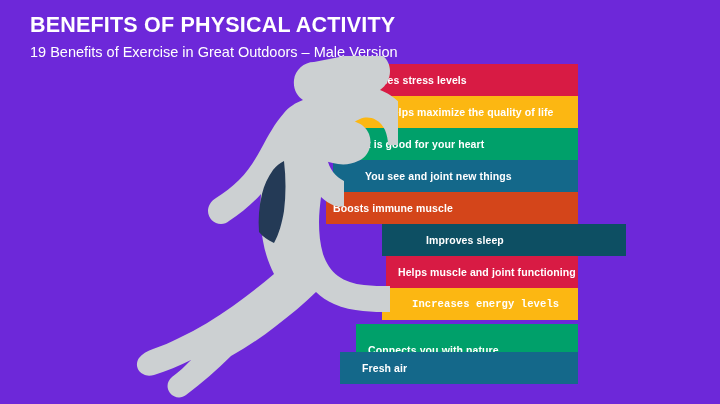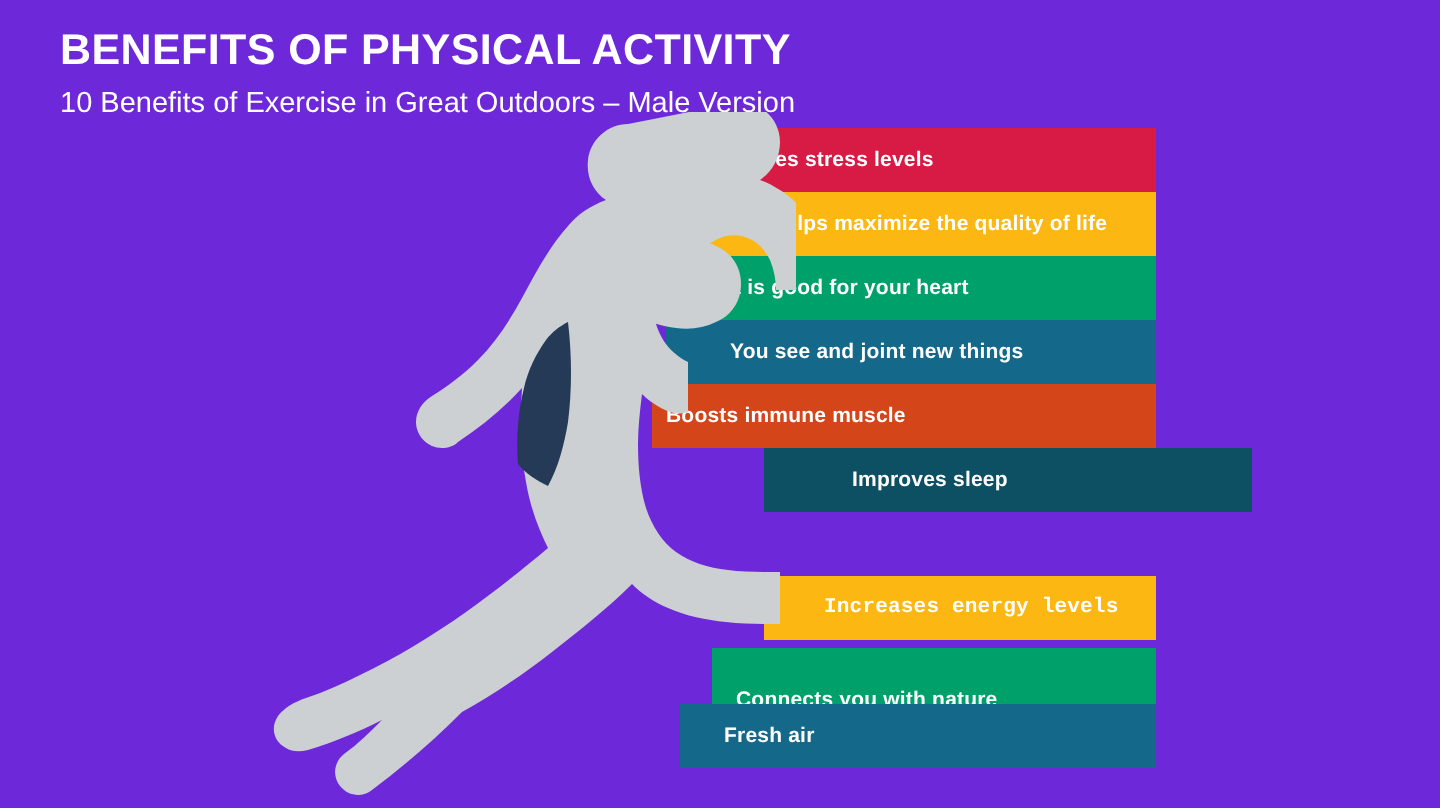--- a/index.html
+++ b/index.html
@@ -63,41 +63,44 @@
     letter-spacing:0.1px;
   }
 </style>
 </head>
 <body>
 
 <div id="slide">
 
   <div id="header">
     <div id="title">BENEFITS OF PHYSICAL ACTIVITY</div>
-    <div id="subtitle">10 Benefits of Exercise in Great Outdoors – Male Version</div>
+    <div id="subtitle">19 Benefits of Exercise in Great Outdoors – Male Version</div>
   </div>
 
   <div id="bars">
       <div class="bar" style="left: 336px; top: 64px; width: 242px; background: rgb(216, 27, 68);">
         <span class="bar-label" style="margin-left: 10px; color: rgb(255, 255, 255);">Decreases stress levels</span>
       </div>
       <div class="bar" style="left: 334px; top: 96px; width: 244px; background: rgb(252, 183, 18);">
         <span class="bar-label" style="margin-left: 51px; color: rgb(255, 255, 255);">Helps maximize the quality of life</span>
       </div>
       <div class="bar" style="left: 350px; top: 128px; width: 228px; background: rgb(0, 160, 106);">
         <span class="bar-label" style="margin-left: 14px; color: rgb(255, 255, 255);">It is good for your heart</span>
       </div>
       <div class="bar" style="left: 333px; top: 160px; width: 245px; background: rgb(20, 104, 138);">
         <span class="bar-label" style="margin-left: 32px; color: rgb(255, 255, 255);">You see and joint new things</span>
       </div>
       <div class="bar" style="left: 326px; top: 192px; width: 252px; background: rgb(212, 69, 26);">
         <span class="bar-label" style="margin-left: 7px; color: rgb(255, 255, 255);">Boosts immune muscle</span>
       </div>
       <div class="bar" style="left: 334px; top: 224px; width: 244px; background: rgb(13, 79, 99); margin-left: 48px;">
         <span class="bar-label" style="margin-left: 44px; color: rgb(255, 255, 255);">Improves sleep</span>
+      </div>
+      <div class="bar" style="left: 386px; top: 256px; width: 192px; background: rgb(216, 27, 68);">
+        <span class="bar-label" style="margin-left: 12px; color: rgb(255, 255, 255);">Helps muscle and joint functioning</span>
       </div>
       <div class="bar" style="left: 382px; top: 288px; width: 196px; background: rgb(252, 183, 18); font-family: Liberation Mono, monospace;">
         <span class="bar-label" style="margin-left: 30px; color: rgb(255, 255, 255);">Increases energy levels</span>
       </div>
       <div class="bar" style="left: 356px; top: 324px; width: 222px; background: rgb(0, 160, 106); align-items: flex-end;">
         <span class="bar-label" style="margin-left: 12px; color: rgb(255, 255, 255);">Connects you with nature</span>
       </div>
       <div class="bar" style="left: 340px; top: 352px; width: 238px; background: rgb(20, 104, 138);">
         <span class="bar-label" style="margin-left: 22px; color: rgb(255, 255, 255);">Fresh air</span>
       </div>

